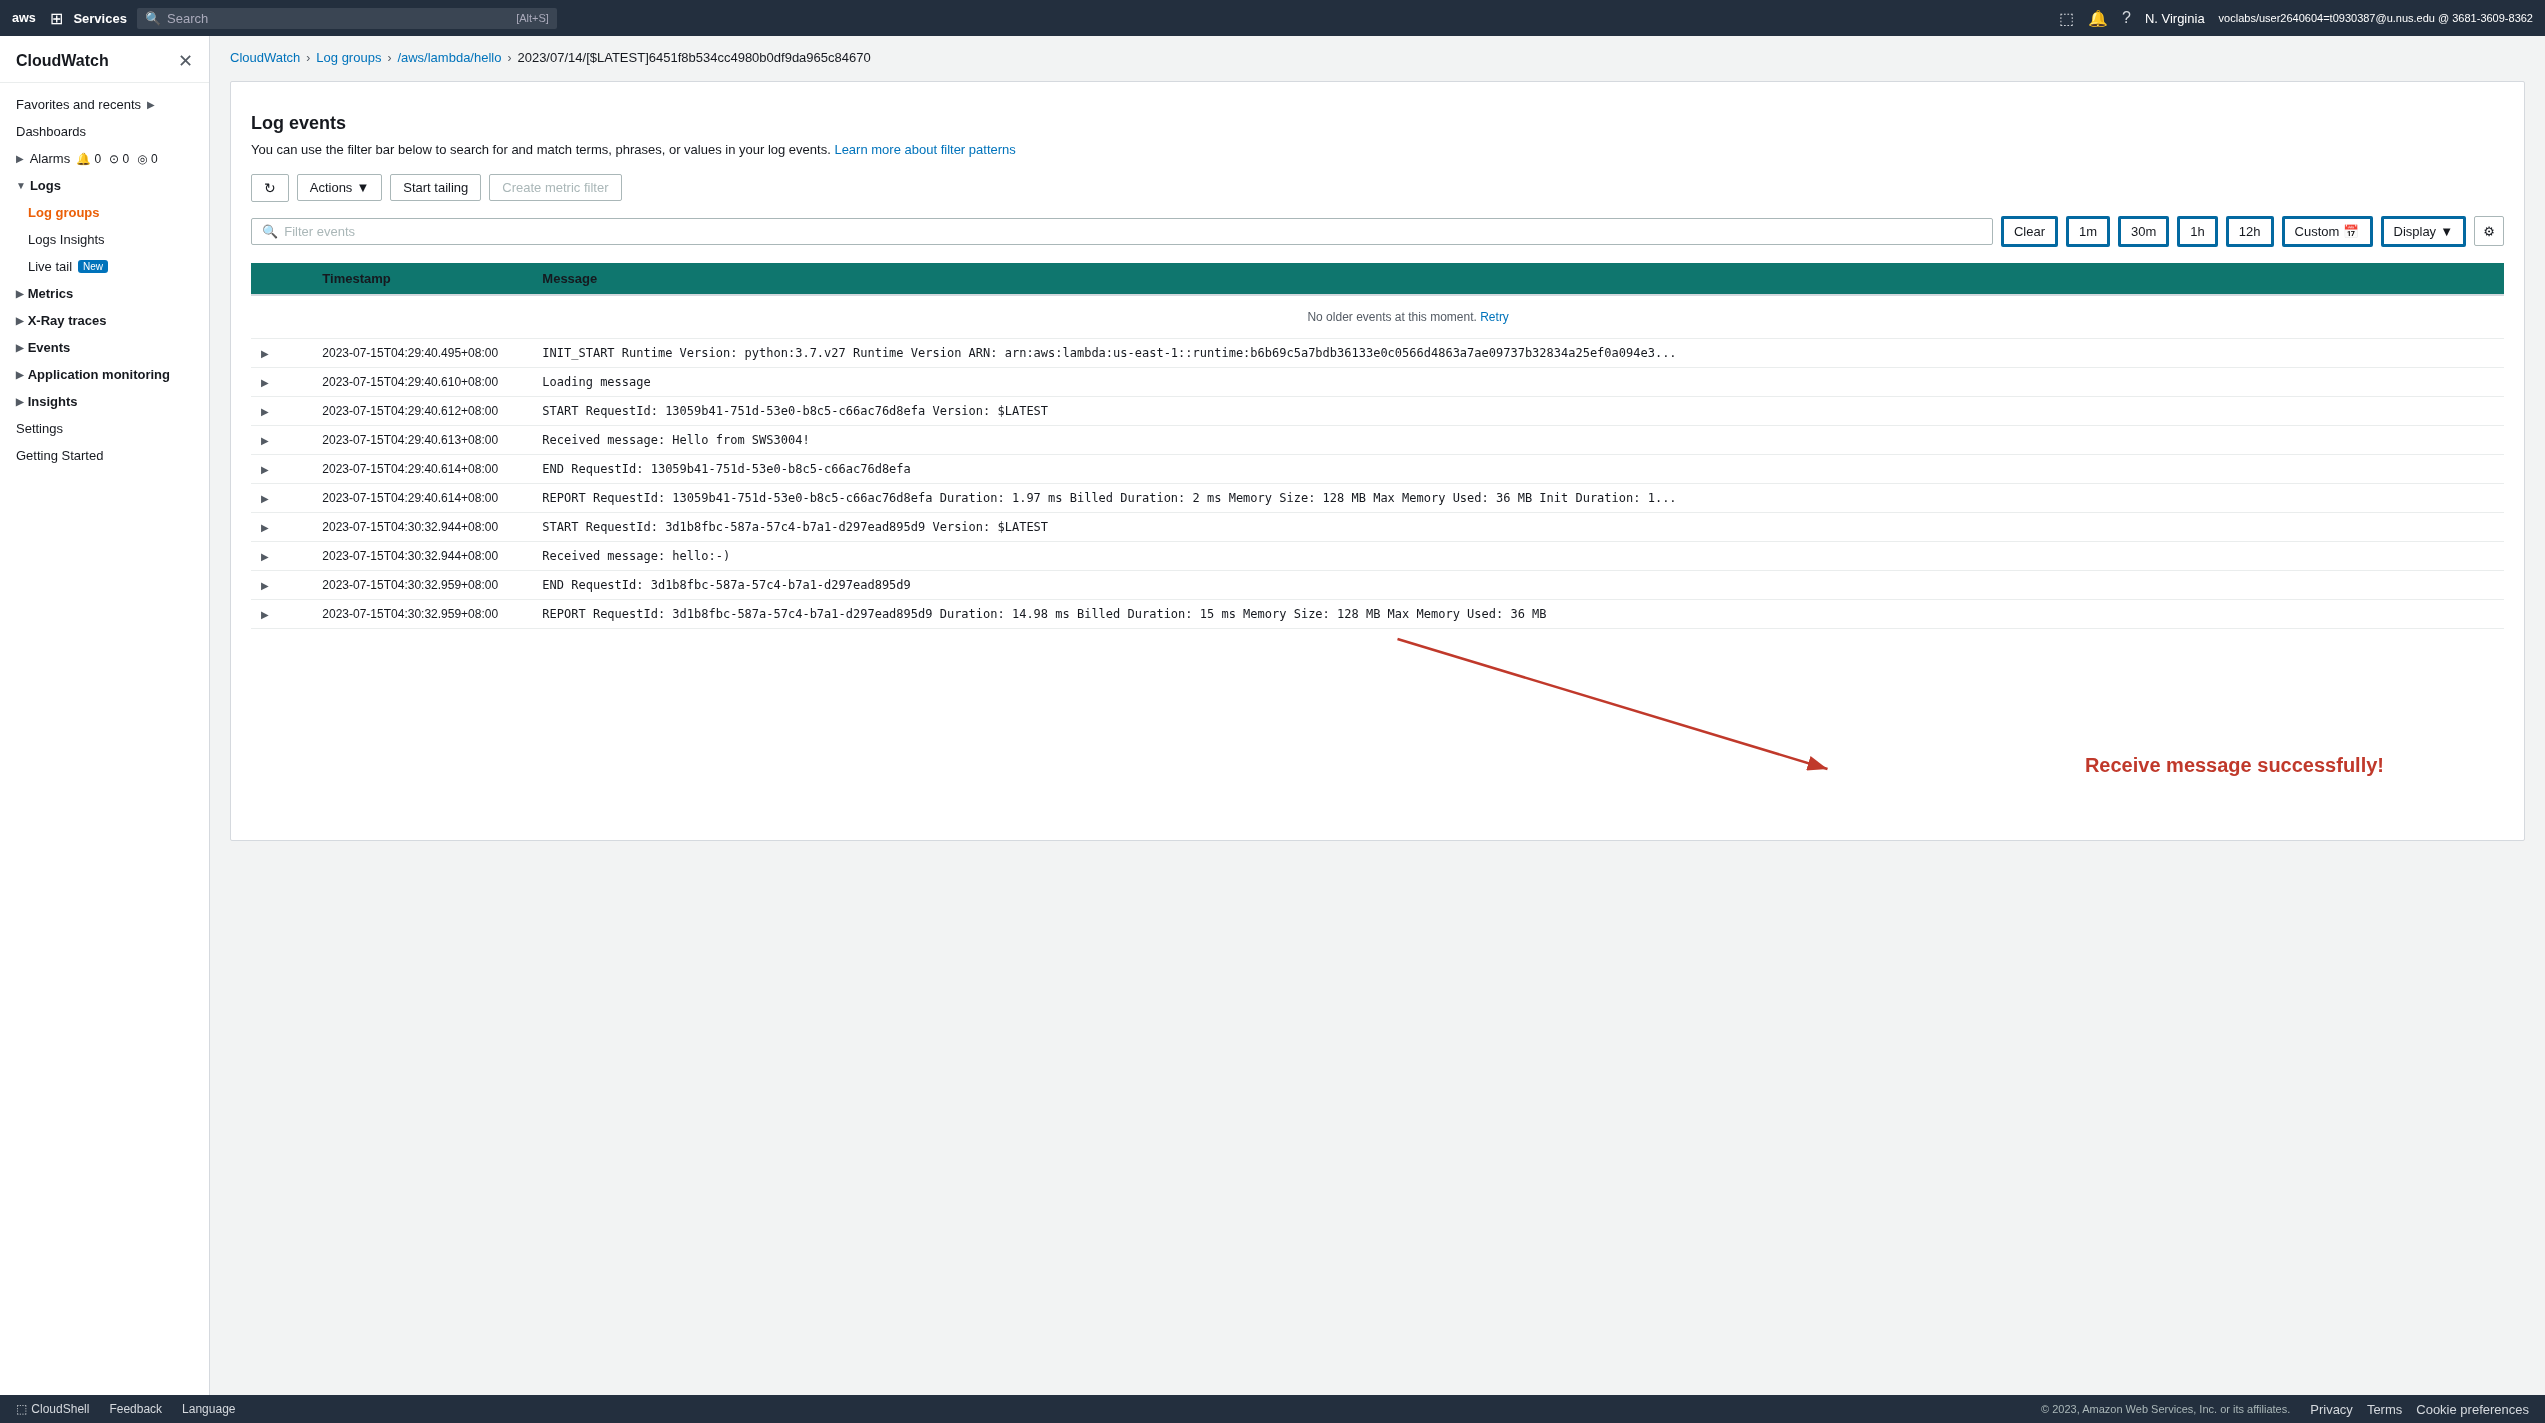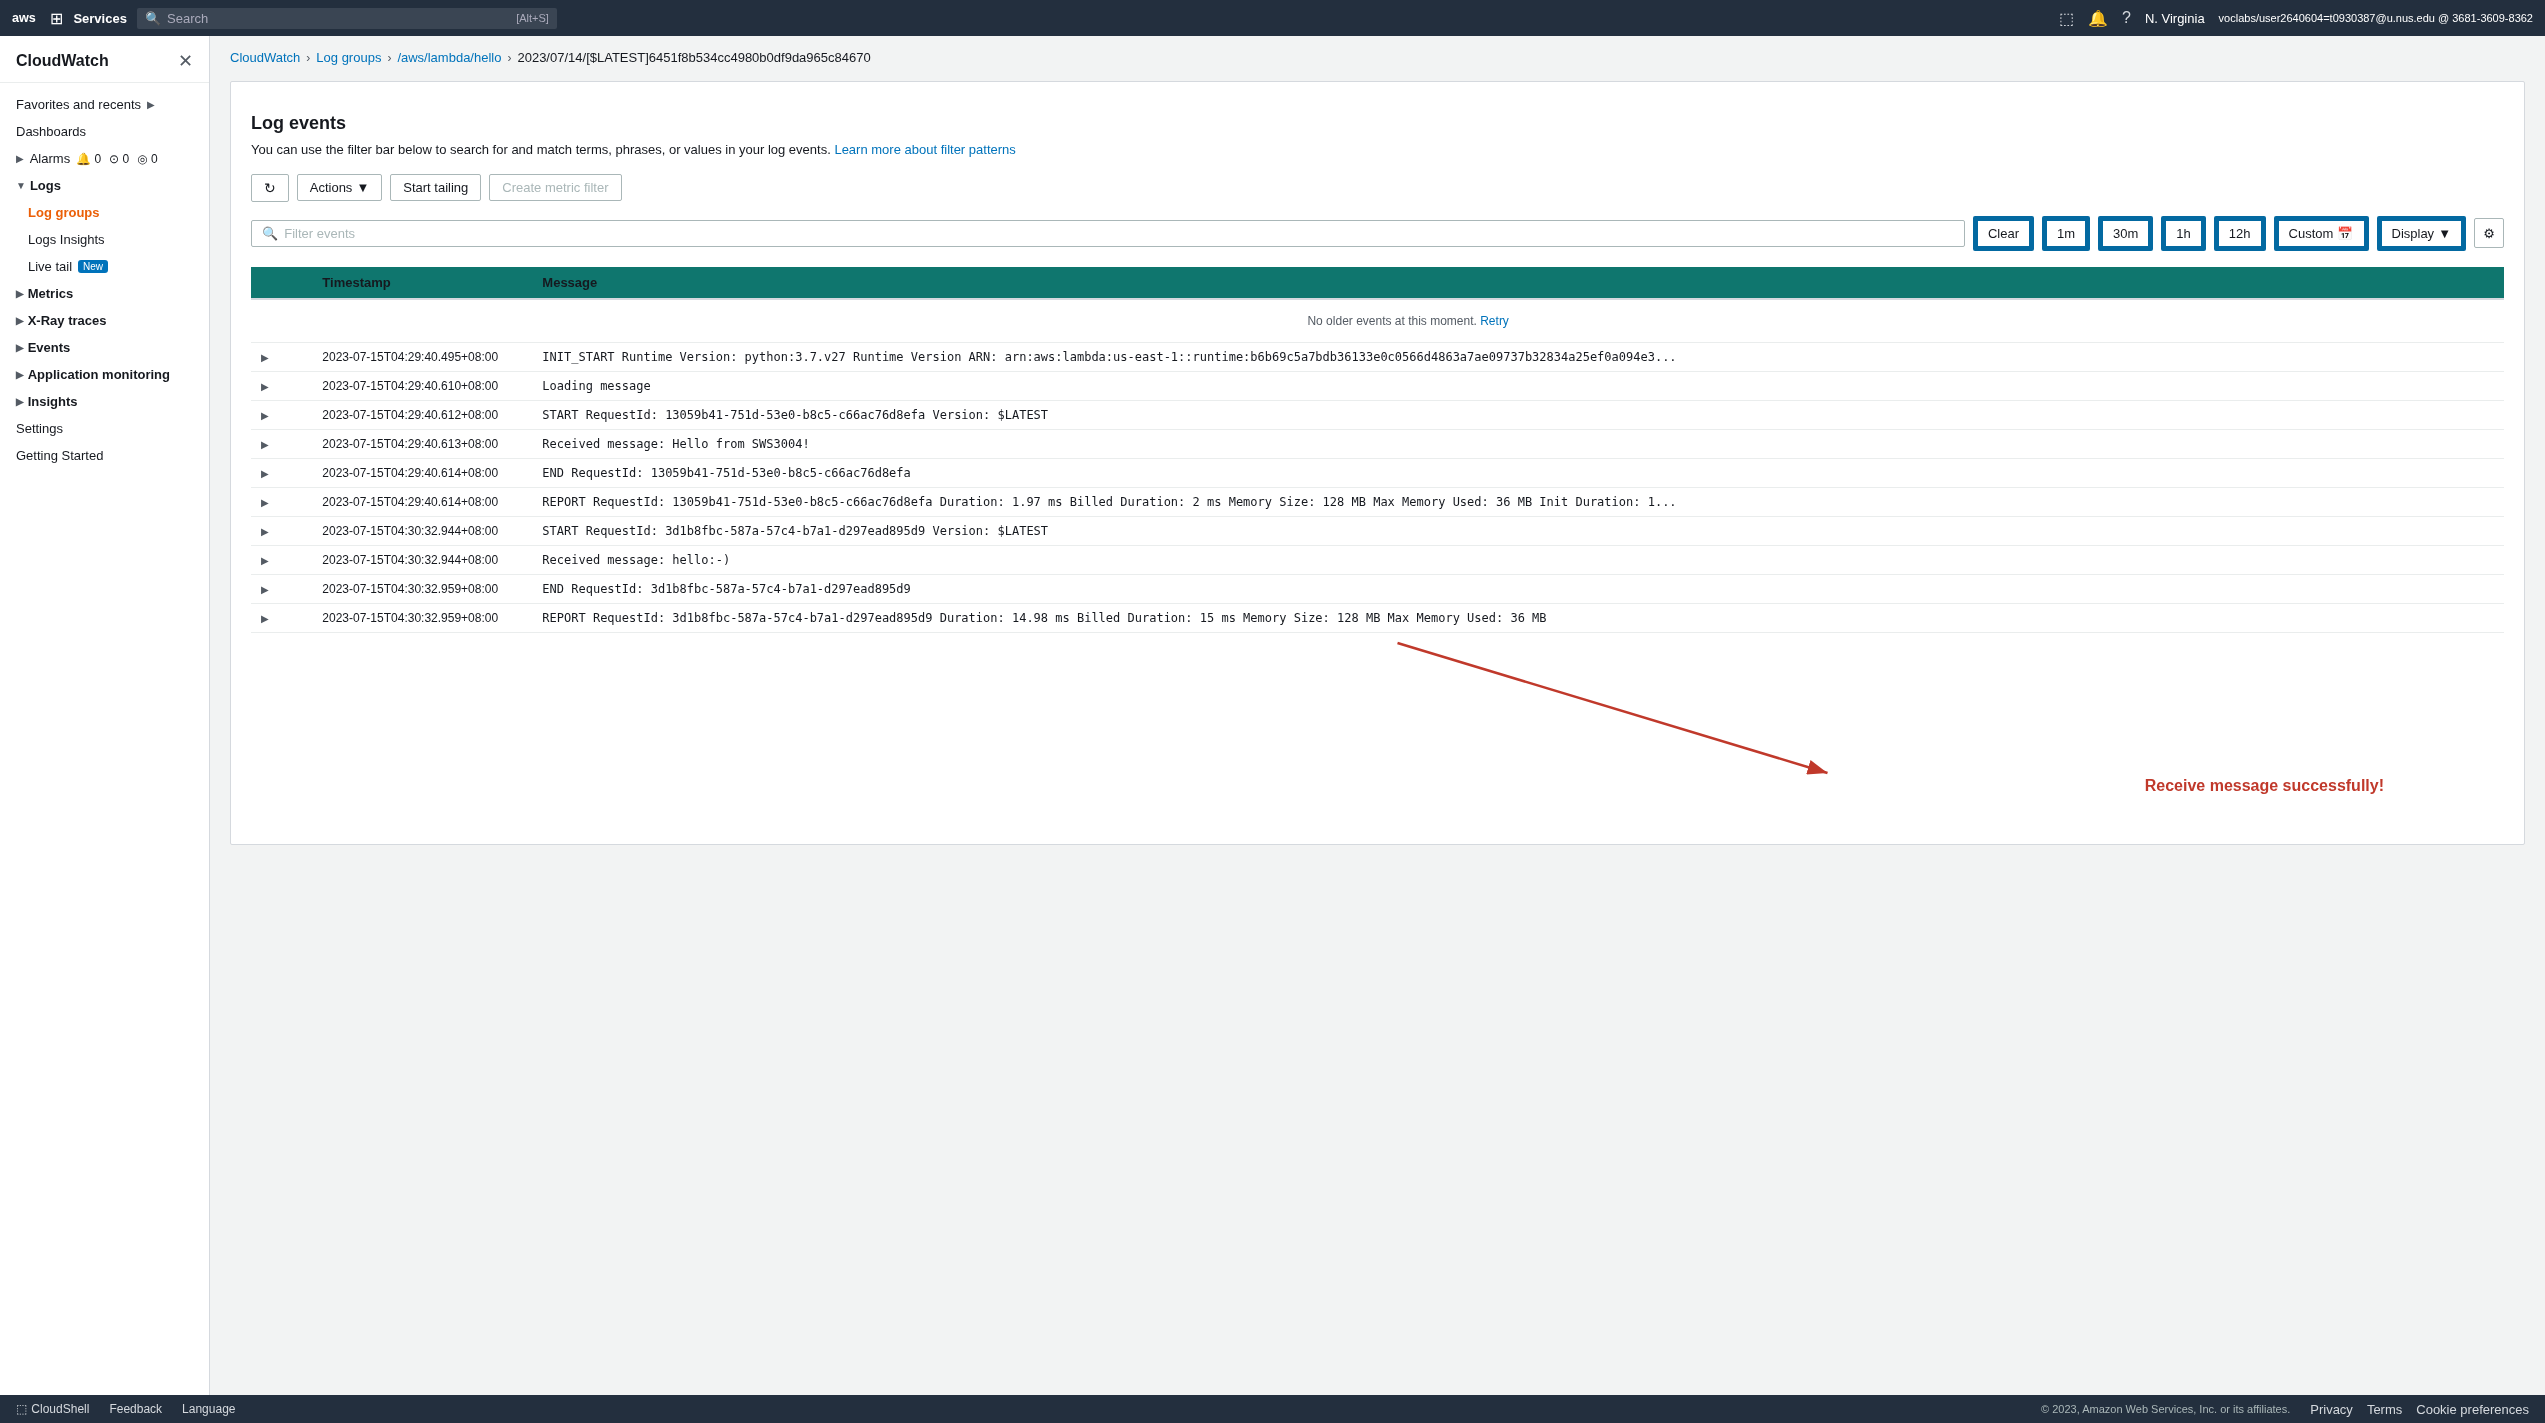--- a/index.html
+++ b/index.html
@@ -86,21 +86,21 @@
 
     
     .filter-bar { display: flex; align-items: center; gap: 8px; margin-bottom: 16px; }
     .filter-input-wrap {
       flex: 1; display: flex; align-items: center; border: 1px solid #aab7b8;
       border-radius: 2px; padding: 5px 10px; background: #fff; gap: 6px;
     }
     .filter-input-wrap input { border: none; outline: none; font-size: 13px; width: 100%; background: transparent; }
     .filter-input-wrap input::placeholder { color: #aab7b8; }
     .time-btn {
-      padding: 5px 10px; border: 5px solid #0369a1; background: #fff;
+      padding: 5px 10px; border: 3px solid #0369a1; background: #fff;
       font-size: 13px; border-radius: 2px; cursor: pointer; color: #16191f;
     }
     .time-btn.with-icon { display: flex; align-items: center; gap: 4px; }
     .settings-btn {
       width: 30px; height: 30px; border: 1px solid #aab7b8; background: #fff;
       border-radius: 2px; cursor: pointer; display: flex; align-items: center; justify-content: center;
     }
 
     
     .log-table { width: 100%; border-collapse: collapse; font-size: 12px; }
@@ -117,22 +117,22 @@
     .msg-col { color: #16191f; font-family: monospace; font-size: 11.5px; white-space: nowrap; overflow: hidden; text-overflow: ellipsis; max-width: 900px; }
     .no-events-row td { text-align: center; color: #545b64; padding: 14px; }
     .retry-link, .resume-link { color: #0073bb; cursor: pointer; text-decoration: none; }
 
     
     .annotation-area {
       position: relative; height: 180px; margin-top: 0;
     }
     .arrow-svg { position: absolute; top: 0; left: 0; width: 100%; height: 100%; pointer-events: none; }
     .annotation-text {
-      position: absolute; bottom: 18px; right: 120px;
-      color: #c0392b; font-size: 16px; font-weight: bold;
+      position: absolute; bottom: 32px; right: 120px;
+      color: #c0392b; font-size: 20px; font-weight: bold;
     }
 
     
     .bottom-bar {
       position: fixed; bottom: 0; left: 0; right: 0; height: 28px;
       background: #232f3e; display: flex; align-items: center; padding: 0 16px;
       gap: 20px; z-index: 100;
     }
     .bottom-bar-item { color: #d5d9de; font-size: 12px; cursor: pointer; display: flex; align-items: center; gap: 4px; }
     .bottom-bar-right { margin-left: auto; color: #aab7b8; font-size: 11px; }

